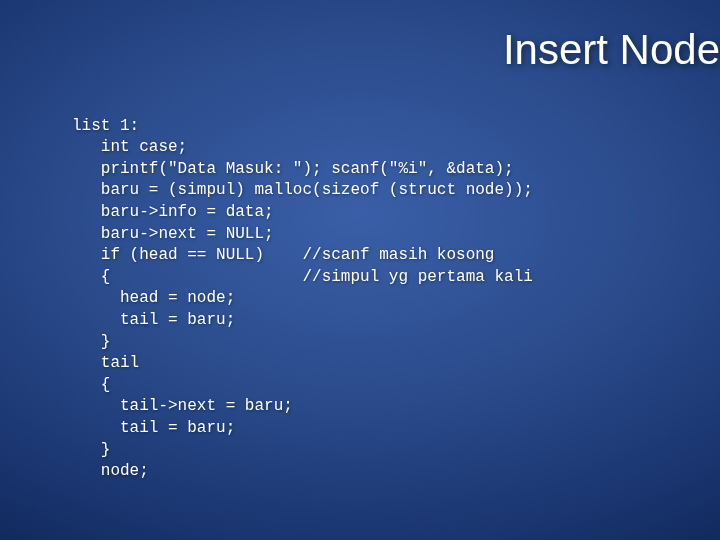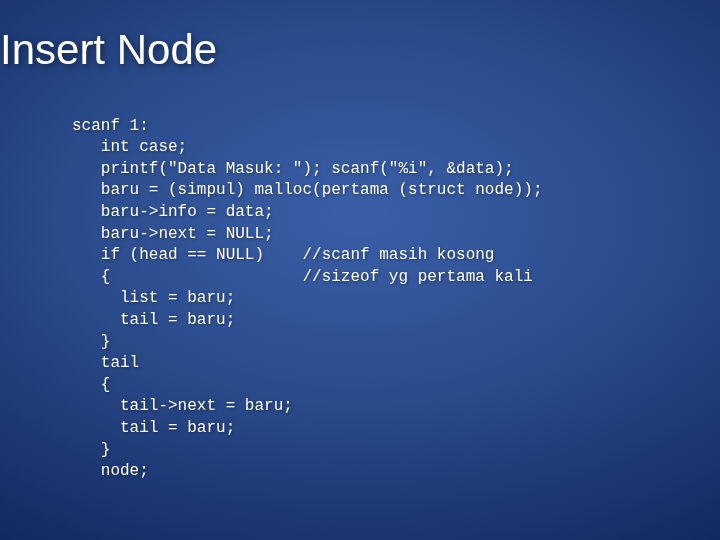--- a/index.html
+++ b/index.html
@@ -14,21 +14,21 @@
                 #3a5fa8 0%,
                 #2a4a8a 35%,
                 #1a3570 60%,
                 #0d2455 80%,
                 #061a45 100%);
     font-family: Arial, Helvetica, sans-serif;
   }
   .title {
     color: #ffffff;
     font-size: 42px;
-    text-align: left;
+    text-align: right;
     padding-top: 26px;
     padding-bottom: 20px;
     font-weight: normal;
     text-shadow: 2px 2px 6px rgba(0,0,0,0.5);
   }
   .code-block {
     font-family: "Courier New", Courier, monospace;
     font-size: 16px;
     line-height: 1.35;
     color: #ffffff;
@@ -36,29 +36,29 @@
     padding-left: 72px;
     text-shadow: 1px 1px 3px rgba(0,0,0,0.4);
   }
 </style>
 </head>
 <body>
 
 <div class="title">Insert Node</div>
 
 <div class="code-block">
-<span>scanf 1:</span>
+<span>list 1:</span>
 <span>   int case;</span>
 <span>   printf("Data Masuk: "); scanf("%i", &amp;data);</span>
-<span>   baru = (simpul) malloc(pertama (struct node));</span>
+<span>   baru = (simpul) malloc(sizeof (struct node));</span>
 <span>   baru-&gt;info = data;</span>
 <span>   baru-&gt;next = NULL;</span>
 <span>   if (head == NULL)    //scanf masih kosong</span>
-<span>   {                    //sizeof yg pertama kali</span>
-<span>     list = baru;</span>
+<span>   {                    //simpul yg pertama kali</span>
+<span>     head = node;</span>
 <span>     tail = baru;</span>
 <span>   }</span>
 <span>   tail</span>
 <span>   {</span>
 <span>     tail-&gt;next = baru;</span>
 <span>     tail = baru;</span>
 <span>   }</span>
 <span>   node;</span>
 </div>
 

